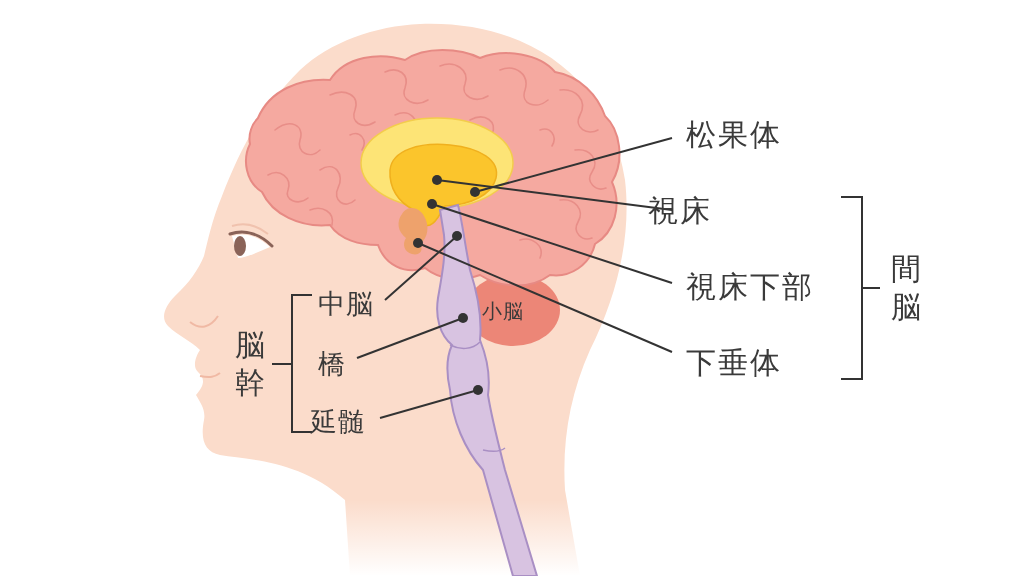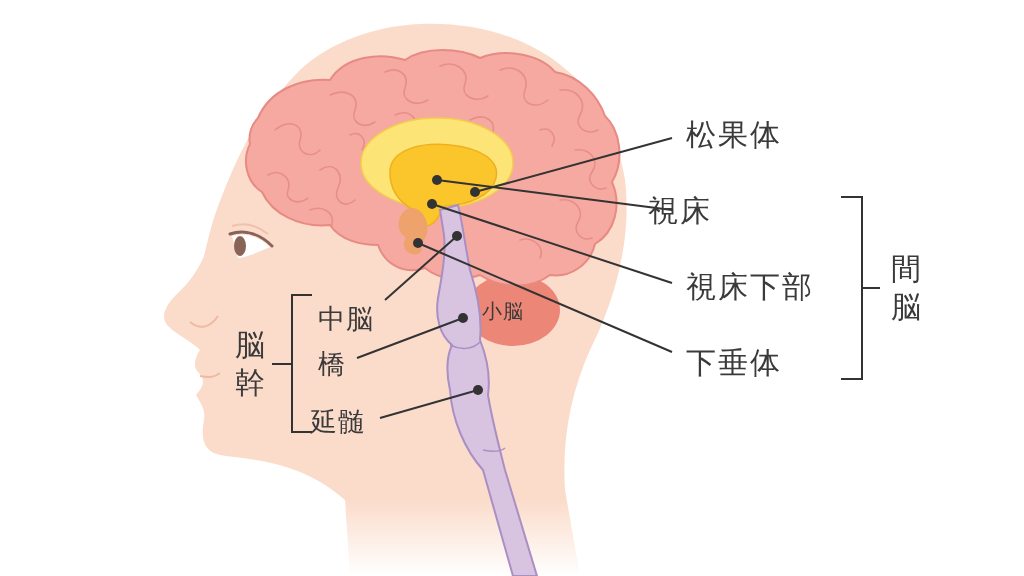--- a/index.html
+++ b/index.html
@@ -151,21 +151,21 @@
   <div class="label" style="left:686px; top:348px;">下垂体</div>
   <div class="label" style="left:686px; top:272px;">視床下部</div>
 
   
   <div class="label-v" style="left:890px; top:250px;">
     <div>間</div>
     <div>脳</div>
   </div>
 
   
-  <div class="label-sm" style="left:318px; top:290px;margin-top:15px;">中脳</div>
+  <div class="label-sm" style="left:318px; top:290px;">中脳</div>
   <div class="label-sm" style="left:318px; top:350px;">橋</div>
   <div class="label-sm" style="left:310px; top:408px;">延髄</div>
 
   
   <div class="label-v" style="left:234px; top:326px;">
     <div>脳</div>
     <div>幹</div>
   </div>
 
   

